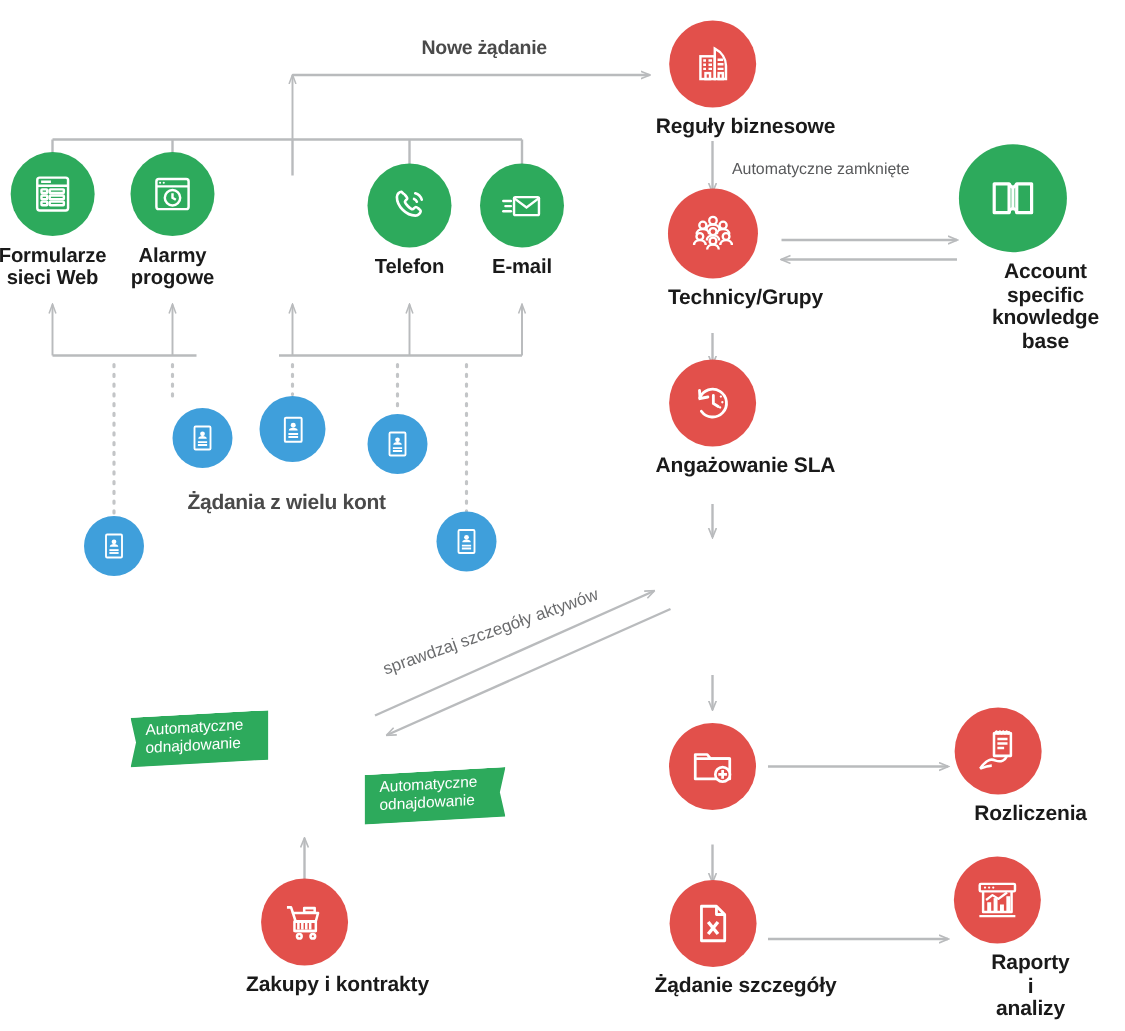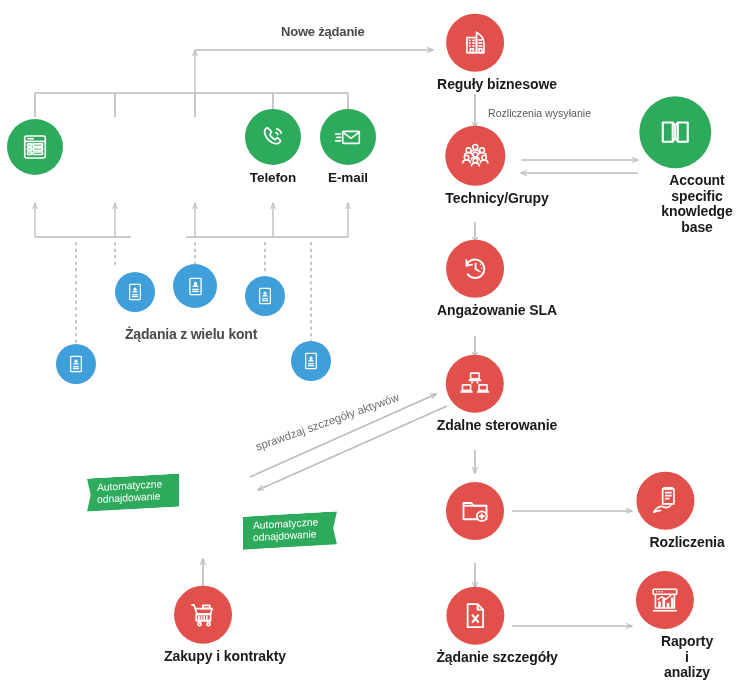--- a/index.html
+++ b/index.html
@@ -139,22 +139,38 @@
         <path d="M3.2 7.2h17.6"></path>
           <path d="M5.4 4.9h5.6"></path>
         <rect x="5.6" y="9.3" width="3.3" height="2.1" rx="0.4"></rect>
         <rect x="10.3" y="9.3" width="8.1" height="2.1" rx="0.4"></rect>
         <rect x="5.6" y="12.8" width="3.3" height="2.1" rx="0.4"></rect>
         <rect x="10.3" y="12.8" width="8.1" height="2.1" rx="0.4"></rect>
         <rect x="5.6" y="16.3" width="3.3" height="2.1" rx="0.4"></rect>
         <rect x="10.3" y="16.3" width="8.1" height="2.1" rx="0.4"></rect>
       </svg>
     </div>
-  </div>
-
+    <div class="lbl sm">Formularze
+sieci Web</div>
+  </div>
+
+  <div class="node" style="left:115px;top:147px;">
+    <div class="disc green" style="width:56px;height:56px;">
+      <svg width="28" height="28" viewBox="0 0 24 24" fill="none" stroke="#fff" stroke-width="1.4">
+        <rect x="2.8" y="3.4" width="18.4" height="17.2" rx="1.4"></rect>
+        <path d="M2.8 7.6h18.4"></path>
+        <circle cx="4.9" cy="5.5" r="0.6" fill="#fff" stroke="none"></circle>
+        <circle cx="7.0" cy="5.5" r="0.6" fill="#fff" stroke="none"></circle>
+        <circle cx="12" cy="14.1" r="4.4"></circle>
+        <path d="M12 11.5v2.6l1.9 1.1"></path>
+      </svg>
+    </div>
+    <div class="lbl sm">Alarmy
+progowe</div>
+  </div>
 
 
   <div class="node" style="left:273px;top:147px;">
     <div class="disc green" style="width:56px;height:56px;">
       <svg width="28" height="28" viewBox="0 0 24 24" fill="none" stroke="#fff" stroke-width="1.5" stroke-linecap="round">
         <path d="M7.4 4.2c-1.1 0-2.6 1.3-2.6 3 0 5.3 5.3 10.6 10.6 10.6 1.7 0 3-1.5 3-2.6 0-0.6-2.2-2.3-2.8-2.3-0.7 0-1.2 1.3-1.9 1.3-1.1 0-4.3-3.2-4.3-4.3 0-0.7 1.3-1.2 1.3-1.9 0-0.6-1.7-2.8-2.3-2.8z"></path>
         <path d="M15.3 5.1a5.6 5.6 0 0 1 3.7 3.6"></path>
         <path d="M14.6 8.3a2.8 2.8 0 0 1 1.6 1.6"></path>
       </svg>
     </div>
@@ -239,21 +255,21 @@
         <rect x="5.0" y="7.6" width="8.2" height="13"></rect>
         <path d="M6.6 10h1.6M9.6 10h2M6.6 12.4h1.6M9.6 12.4h2M6.6 14.8h1.6M9.6 14.8h2"></path>
         <path d="M14.8 9.6h3.2M14.8 12.2h3.4M14.8 14.8h3.4"></path>
         <rect x="7.9" y="17.2" width="2.6" height="3.4"></rect>
         <rect x="15.4" y="17.2" width="2.4" height="3.4"></rect>
       </svg>
     </div>
     <div class="lbl md">Reguły biznesowe</div>
   </div>
 
-  <div class="cap" style="left:488px;top:107px;">Rozliczenia wysyłanie</div>
+  <div class="cap" style="left:488px;top:107px;">Automatyczne zamknięte</div>
 
   <div class="node" style="left:475px;top:166px;">
     <div class="disc red" style="width:60px;height:60px;">
       <svg width="30" height="30" viewBox="0 0 24 24" fill="none" stroke="#fff" stroke-width="1.25">
         <circle cx="12" cy="5.1" r="2.0"></circle>
         <path d="M8.5 10.1c0-1.9 1.6-2.9 3.5-2.9s3.5 1.0 3.5 2.9"></path>
         <circle cx="6.6" cy="7.6" r="1.9"></circle>
         <path d="M3.3 12.4c0-1.8 1.5-2.8 3.3-2.8s3.3 1.0 3.3 2.8"></path>
         <circle cx="17.4" cy="7.6" r="1.9"></circle>
         <path d="M14.1 12.4c0-1.8 1.5-2.8 3.3-2.8s3.3 1.0 3.3 2.8"></path>
@@ -291,35 +307,20 @@
         <path d="M5.0 5.3l0.3 4.3 4.2-0.8"></path>
         <path d="M12.4 8.0v4.3l2.6 1.6"></path>
         <circle cx="16.4" cy="8.6" r="0.62" fill="#fff" stroke="none"></circle>
         <circle cx="17.2" cy="11.6" r="0.62" fill="#fff" stroke="none"></circle>
         <circle cx="16.0" cy="14.4" r="0.62" fill="#fff" stroke="none"></circle>
       </svg>
     </div>
     <div class="lbl md">Angażowanie SLA</div>
   </div>
 
-  <div class="node" style="left:475px;top:394px;">
-    <div class="disc red" style="width:58px;height:58px;">
-      <svg width="32" height="32" viewBox="0 0 26 24" fill="none" stroke="#fff" stroke-width="1.35" stroke-linejoin="round">
-        <rect x="9.6" y="3.4" width="7.0" height="4.8" rx="0.5"></rect>
-        <path d="M8.4 9.4h9.4l-1.2-1.2H9.6z"></path>
-        <rect x="3.0" y="13.0" width="6.6" height="4.6" rx="0.5"></rect>
-        <path d="M1.8 18.8h9.0l-1.2-1.2H3.0z"></path>
-        <rect x="16.4" y="13.0" width="6.6" height="4.6" rx="0.5"></rect>
-        <path d="M15.2 18.8h9.0l-1.2-1.2h-6.6z"></path>
-        <path d="M11.3 10.6l-2.0 1.8" stroke-dasharray="1.6 1.6"></path>
-        <path d="M14.7 10.6l2.0 1.8" stroke-dasharray="1.6 1.6"></path>
-      </svg>
-    </div>
-    <div class="lbl md">Zdalne sterowanie</div>
-  </div>
 
   <div class="cap diag" style="left:256px;top:441px;">sprawdzaj szczegóły aktywów</div>
 
   <div class="ribbon left" style="left:87px;top:476px;width:72px;">Automatyczne
 odnajdowanie</div>
 
   <div class="ribbon right" style="left:243px;top:514px;width:74px;">Automatyczne
 odnajdowanie</div>
 
 

